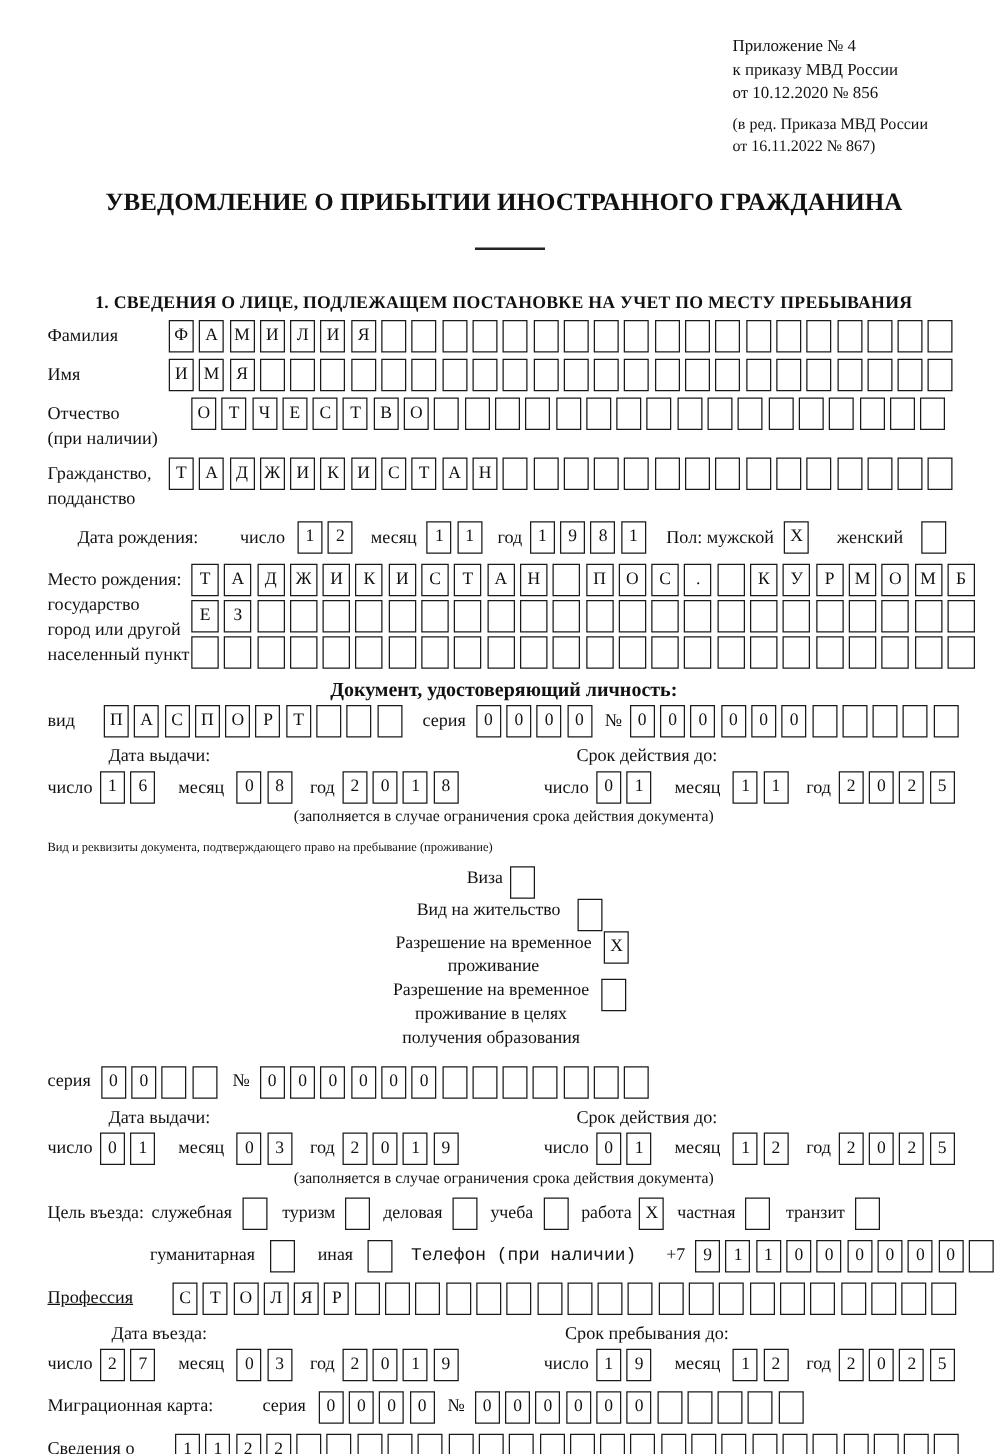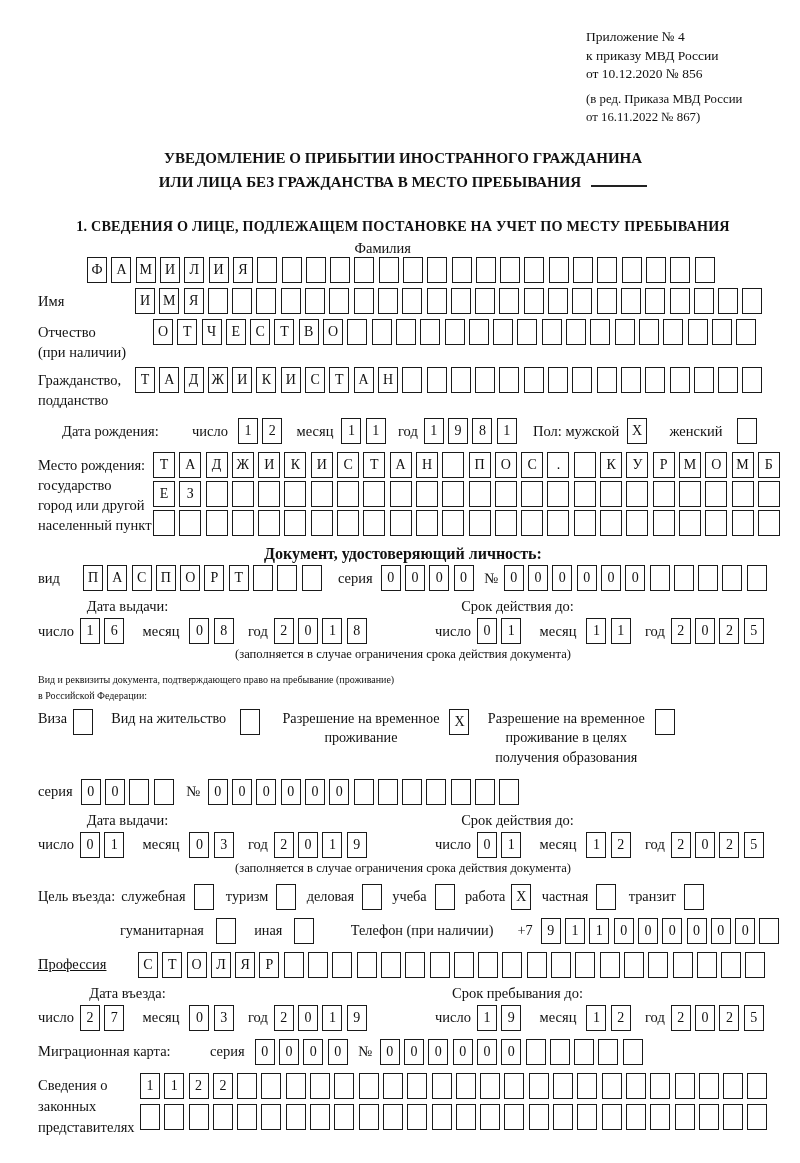--- a/index.html
+++ b/index.html
@@ -1,21 +1,21 @@
 <!DOCTYPE html>
 <html><head>
 <meta charset="utf-8">
 <style>
   html,body{margin:0;padding:0;background:#fff;}
   body{width:800px;min-height:1163px;font-family:"Liberation Serif","DejaVu Serif",serif;color:#111;}
   .page{box-sizing:border-box;width:800px;min-height:1163px;padding:28px 32px 10px 38px;}
   .hdr{margin-left:548px;font-size:13.5px;line-height:1.38;}
   .hdr .sub{margin-top:7px;font-size:12.8px;}
   .forma{margin-top:14px;text-align:right;font-weight:700;font-size:15.5px;letter-spacing:.4px;}
-  .title{margin-top:20px;text-align:center;font-weight:700;font-size:15px;line-height:1.6;}
+  .title{margin-top:20px;text-align:center;font-weight:700;font-size:20px;line-height:1.6;}
   .uline{display:inline-block;width:56px;border-bottom:2.5px solid #222;height:.9em;margin-left:10px;}
   .sec{margin-top:24px;font-weight:700;font-size:14.2px;text-align:center;letter-spacing:.2px;}
   .flabel{font-size:14.5px;flex:none;}
   .frow{display:flex;align-items:center;margin-top:5px;}
   .frow.top{align-items:flex-start;}
   .lw1{width:97px;} .lw2{width:115px;line-height:20px;padding-top:3px;} .lw3{width:100px;text-decoration:underline;} .lw4{width:102px;line-height:21px;padding-top:2px;}
   .boxes{display:flex;flex:none;}
   .cbox{box-sizing:border-box;width:20px;height:26px;border:1.6px solid #1a1a1a;margin-right:4.3px;
         display:flex;align-items:center;justify-content:center;font-size:14px;flex:none;background:#fff;}
   .wide .cbox{width:22px;}
@@ -25,21 +25,21 @@
   .dochead{margin-top:6px;text-align:center;font-weight:700;font-size:16px;}
   .datepair{display:flex;margin-top:7px;}
   .datecol{flex:1;}
   .dhead{text-align:center;font-size:14.5px;}
   .dhead.left{padding-right:170px;}
   .dhead.right{padding-right:120px;}
   .dategrp{display:flex;align-items:center;margin-top:3px;}
   .dategrp.right{margin-left:48px;}
   .note{font-size:12.6px;text-align:center;margin-top:3px;}
   .intro{font-size:10px;margin-top:10px;line-height:1.55;}
-  .optrow{display:flex;align-items:flex-start;margin-top:6px;}
+  .optrow{display:flex;align-items:center;margin-top:6px;flex-direction:column;}
   .opt{display:flex;align-items:flex-start;}
   .opt .olabel{font-size:14.2px;line-height:1.35;}
   .opt .center{text-align:center;}
   .purprow{display:flex;align-items:center;margin-top:8px;}
   .purprow .flabel{font-size:14.3px;}
 </style>
 </head>
 <body>
 
 <div class="page">
@@ -51,27 +51,27 @@
     <div class="sub">
       <div>(в ред. Приказа МВД России</div>
       <div>от 16.11.2022 № 867)</div>
     </div>
   </div>
 
 
   <div class="title">
     <div>УВЕДОМЛЕНИЕ О ПРИБЫТИИ ИНОСТРАННОГО ГРАЖДАНИНА</div>
     <div>
-      <span>ИЛИ ЛИЦА БЕЗ ГРАЖДАНСТВА В МЕСТО ПРЕБЫВАНИЯ</span><span class="uline"></span>
+      <span class="uline"></span>
     </div>
   </div>
 
   <div class="sec">1. СВЕДЕНИЯ О ЛИЦЕ, ПОДЛЕЖАЩЕМ ПОСТАНОВКЕ НА УЧЕТ ПО МЕСТУ ПРЕБЫВАНИЯ</div>
 
-  <div class="frow" style="flex-direction:column;">
+  <div class="frow" style="">
     <div class="flabel lw1">Фамилия</div>
     <div class="boxes">
         <span class="cbox">Ф</span>
         <span class="cbox">А</span>
         <span class="cbox">М</span>
         <span class="cbox">И</span>
         <span class="cbox">Л</span>
         <span class="cbox">И</span>
         <span class="cbox">Я</span>
         <span class="cbox"></span>
@@ -397,21 +397,20 @@
             <span class="cbox">2</span>
             <span class="cbox">5</span>
           </div>
       </div>
     </div>
   </div>
   <div class="note">(заполняется в случае ограничения срока действия документа)</div>
 
   <div class="intro">
     <div>Вид и реквизиты документа, подтверждающего право на пребывание (проживание)</div>
-    <div>в Российской Федерации:</div>
   </div>
 
   <div class="optrow">
     <div class="opt">
       <span class="olabel">Виза</span>
       <div class="boxes ml6">
           <span class="cbox"></span>
         </div>
     </div>
     <div class="opt ml14">
@@ -549,21 +548,21 @@
 
   <div class="purprow" style="padding-left:82px;">
     <span class="flabel">гуманитарная</span>
     <div class="boxes ml12">
         <span class="cbox"></span>
       </div>
     <span class="flabel ml14">иная</span>
     <div class="boxes ml12">
         <span class="cbox"></span>
       </div>
-    <span class="flabel ml18" style="margin-left:32px;">Телефон (при наличии)</span>
+    <span class="flabel ml18" style="margin-left:10px;font-family:Liberation Mono, monospace;">Телефон (при наличии)</span>
     <span class="flabel ml18" style="margin-left:24px;">+7</span>
     <div class="boxes ml8">
         <span class="cbox">9</span>
         <span class="cbox">1</span>
         <span class="cbox">1</span>
         <span class="cbox">0</span>
         <span class="cbox">0</span>
         <span class="cbox">0</span>
         <span class="cbox">0</span>
         <span class="cbox">0</span>

